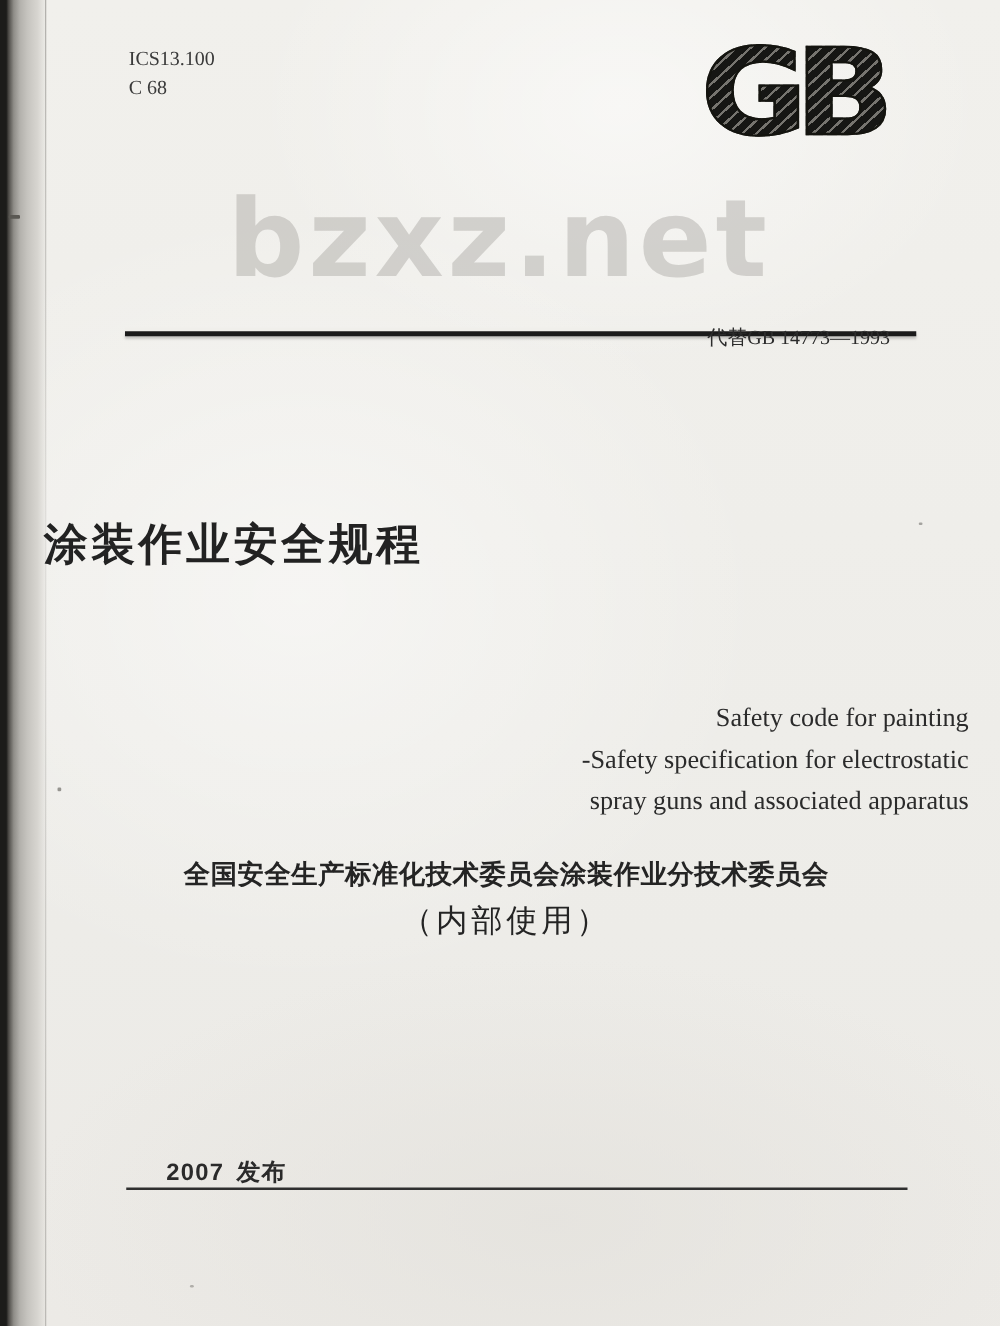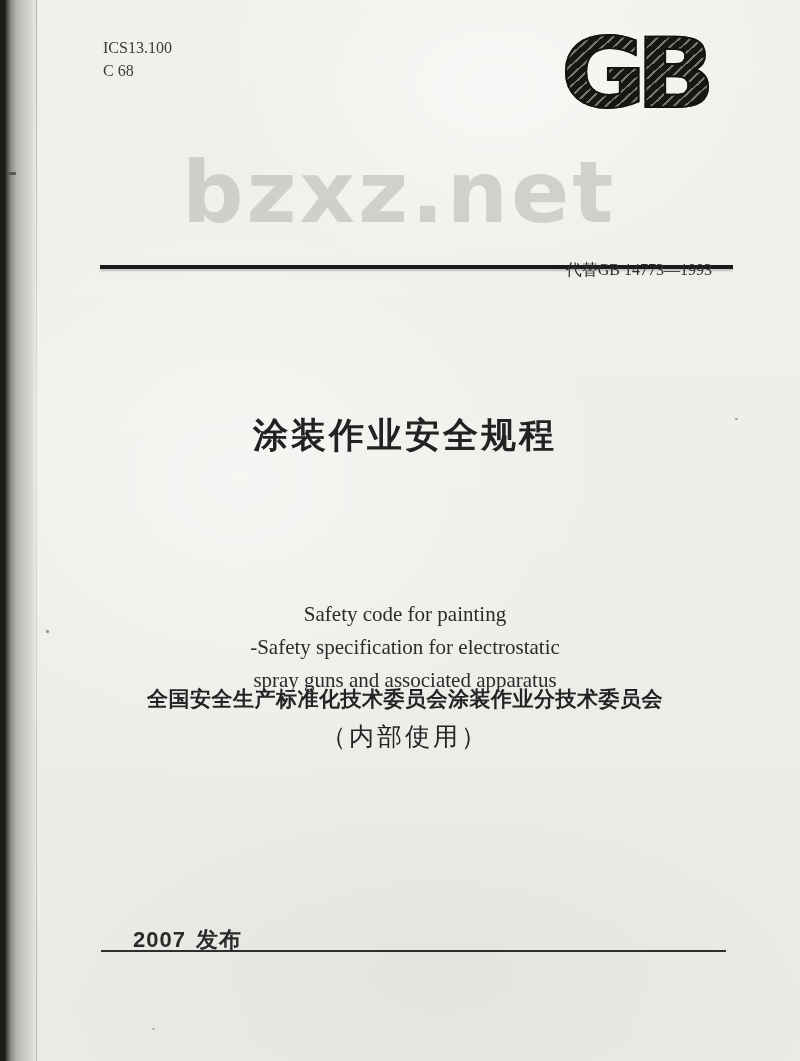--- a/index.html
+++ b/index.html
@@ -90,48 +90,48 @@
     font-family:"Liberation Serif", serif;
     font-size:16px;color:#2c2c2c;margin-top:32px;
   }
   .rule-thick{
     position:absolute;left:100px;top:265px;width:633px;height:4px;
     background:#1b1b1b;
     box-shadow:0 -3px 0 rgba(240,239,235,1), 0 2px 2px rgba(60,60,60,0.25);
   }
 
   .main-title{
-    position:absolute;left:35px;width:740px;text-align:center;
+    position:absolute;left:35px;width:740px;text-align:left;
     font-family:"Liberation Sans", sans-serif;
     font-weight:bold;color:#222;white-space:nowrap;
   }
   .main-title.l1{top:412px;font-size:35px;letter-spacing:3px;}
   .main-title.l2{top:458px;font-size:35px;letter-spacing:1px;}
 
   .en-title{
-    position:absolute;left:35px;width:740px;top:598px;text-align:center;
+    position:absolute;left:35px;width:740px;top:558px;text-align:right;
     font-family:"Liberation Serif", serif;
     font-size:21px;line-height:33px;color:#2b2b2b;
   }
 
   .committee{
     position:absolute;left:35px;width:740px;top:685px;text-align:center;
     font-family:"Liberation Sans", sans-serif;
     font-weight:bold;font-size:21px;letter-spacing:0.5px;color:#242424;white-space:nowrap;
   }
   .internal-use{
     position:absolute;left:35px;width:740px;top:720px;text-align:center;
     font-family:"Liberation Sans", sans-serif;
     font-weight:normal;font-size:25px;letter-spacing:3px;color:#242424;
   }
 
   .issue-line{
     position:absolute;left:133px;top:925px;
     font-family:"Liberation Sans", sans-serif;
-    font-weight:bold;font-size:22px;color:#2a2a2a;letter-spacing:1px;
+    font-weight:bold;font-size:19px;color:#2a2a2a;letter-spacing:1px;
   }
   .issue-line .gap{display:inline-block;width:10px;}
   .rule-thin{
     position:absolute;left:101px;top:950px;width:625px;height:2px;
     background:#2f2f2f;
   }
   .footer-line{
     position:absolute;left:35px;width:740px;top:973px;
     text-align:center;white-space:nowrap;
   }

